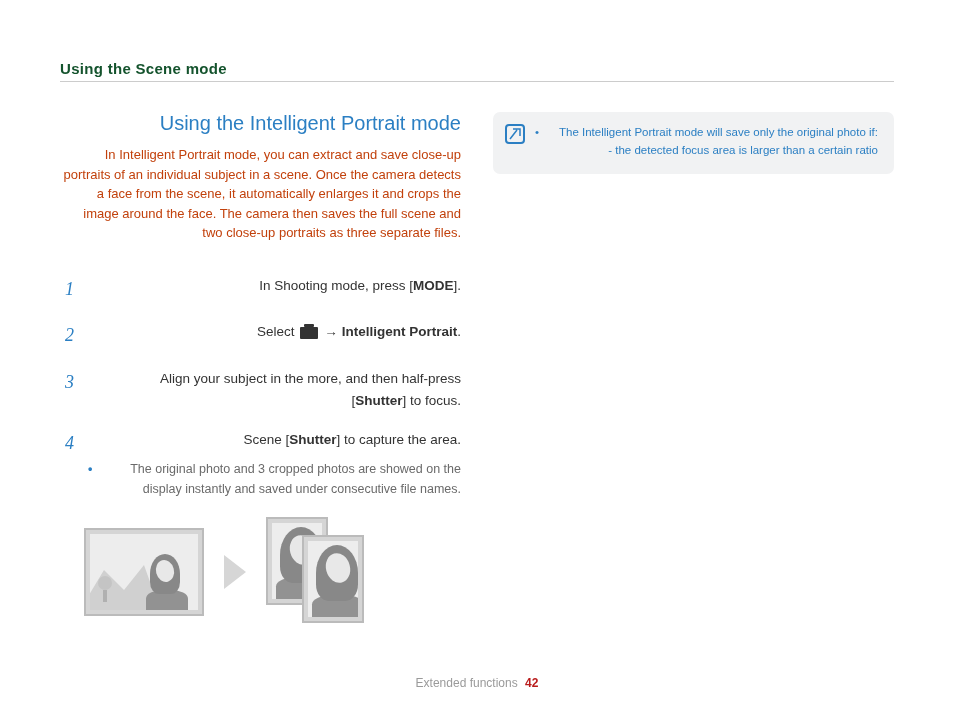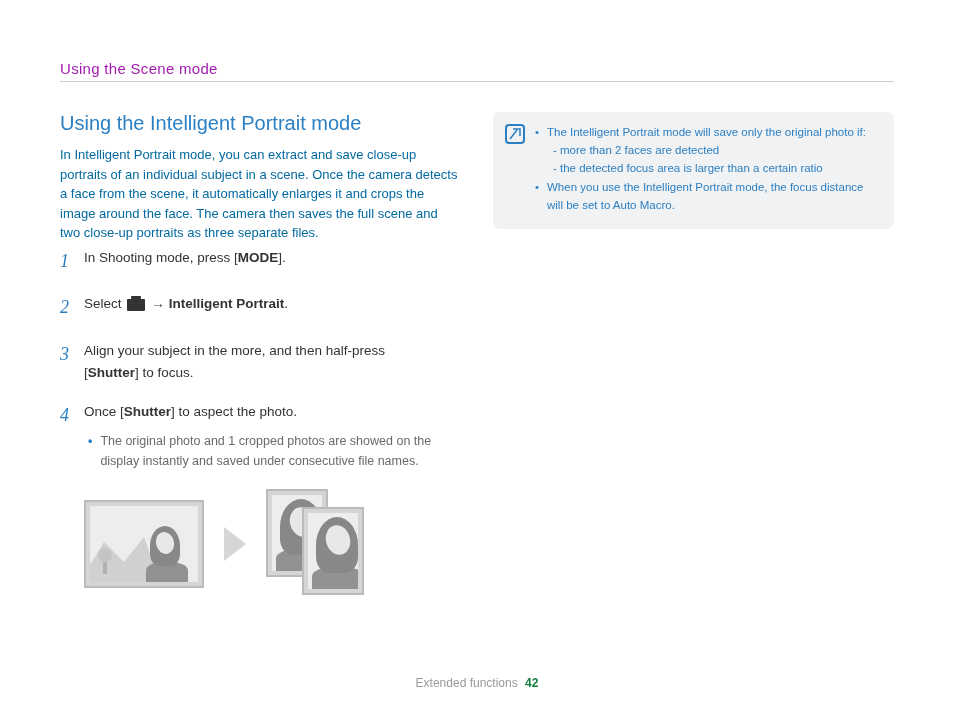--- a/index.html
+++ b/index.html
@@ -5,49 +5,50 @@
   * { box-sizing: border-box; margin: 0; padding: 0; }
   body {
     width: 954px;
     height: 720px;
     font-family: Arial, Helvetica, sans-serif;
     background: #fff;
     position: relative;
     padding: 60px 60px 0 60px;
   }
   .header-section {
-    color: #a21caf;
+    color: #14532d;
     font-size: 15px;
-    font-weight: 400;
+    font-weight: 700;
     margin-bottom: 4px;
     letter-spacing: 0.3px;
   }
   .header-rule {
     border: none;
     border-top: 1px solid #ccc;
     margin-bottom: 30px;
   }
   .columns {
     display: flex;
     gap: 32px;
+    text-align: right;
   }
   .col {
     flex: 1;
   }
   .section-title {
     color: #2b7fc3;
     font-size: 20px;
     font-weight: 400;
     margin-bottom: 10px;
   }
   .intro-text {
-    color: #0369a1;
+    color: #c2410c;
     font-size: 13px;
     line-height: 1.5;
-    margin-bottom: 4px;
+    margin-bottom: 32px;
   }
   .steps {
     list-style: none;
   }
   .step {
     display: flex;
     gap: 10px;
     margin-bottom: 18px;
     font-size: 13.5px;
     color: #333;
@@ -216,21 +217,21 @@
   .note-sub li::before { content: "-  "; }
 
   .footer {
     position: absolute;
     bottom: 30px;
     left: 0; right: 0;
     text-align: center;
     font-size: 12px;
     color: #9a9a9a;
   }
-  .footer .pagenum { color: #15803d; font-weight: 600; margin-left: 4px; margin-top: 40px; }
+  .footer .pagenum { color: #b91c1c; font-weight: 600; margin-left: 4px; margin-top: 40px; }
 </style>
 </head>
 <body>
 
 <div class="header-section">Using the Scene mode</div>
 <hr class="header-rule">
 
 <div class="columns">
   <div class="col">
     <h2 class="section-title">Using the Intelligent Portrait mode</h2>
@@ -252,24 +253,24 @@
       <li class="step">
         <span class="step-num">3</span>
         <span class="step-body">
           <span>Align your subject in the more, and then half-press</span><br>
           [<span class="bold">Shutter</span><span>] to focus.</span>
         </span>
       </li>
       <li class="step">
         <span class="step-num">4</span>
         <span class="step-body">
-          <span>Once [</span><span class="bold">Shutter</span><span>] to aspect the photo.</span>
+          <span>Scene [</span><span class="bold">Shutter</span><span>] to capture the area.</span>
           <div class="sub-bullet">
             <span class="dot">•</span>
-            <span>The original photo and 1 cropped photos are showed on the display instantly and saved under consecutive file names.</span>
+            <span>The original photo and 3 cropped photos are showed on the display instantly and saved under consecutive file names.</span>
           </div>
         </span>
       </li>
     </ol>
 
     <div class="illustrations">
       <div class="photo-frame landscape">
         <div class="photo-inner">
           <div class="mountain"></div>
           <div class="tree">
@@ -312,25 +313,23 @@
       <div class="note-icon">
         <svg width="12" height="12" viewBox="0 0 12 12">
             <path d="M1 11 L8 2 M4 1 L11 1 L11 8" stroke="#2b7fc3" stroke-width="1.5" fill="none"></path>
           </svg>
       </div>
       <div class="note-content">
         <ul class="note-ul">
           <li>
             <span>The Intelligent Portrait mode will save only the original photo if:</span>
             <ul class="note-sub">
-              <li>more than 2 faces are detected</li>
               <li>the detected focus area is larger than a certain ratio</li>
             </ul>
           </li>
-          <li>When you use the Intelligent Portrait mode, the focus distance will be set to Auto Macro.</li>
         </ul>
       </div>
     </div>
   </div>
 </div>
 
 <div class="footer">
   <span>Extended functions</span>
   <span class="pagenum">42</span>
 </div>

